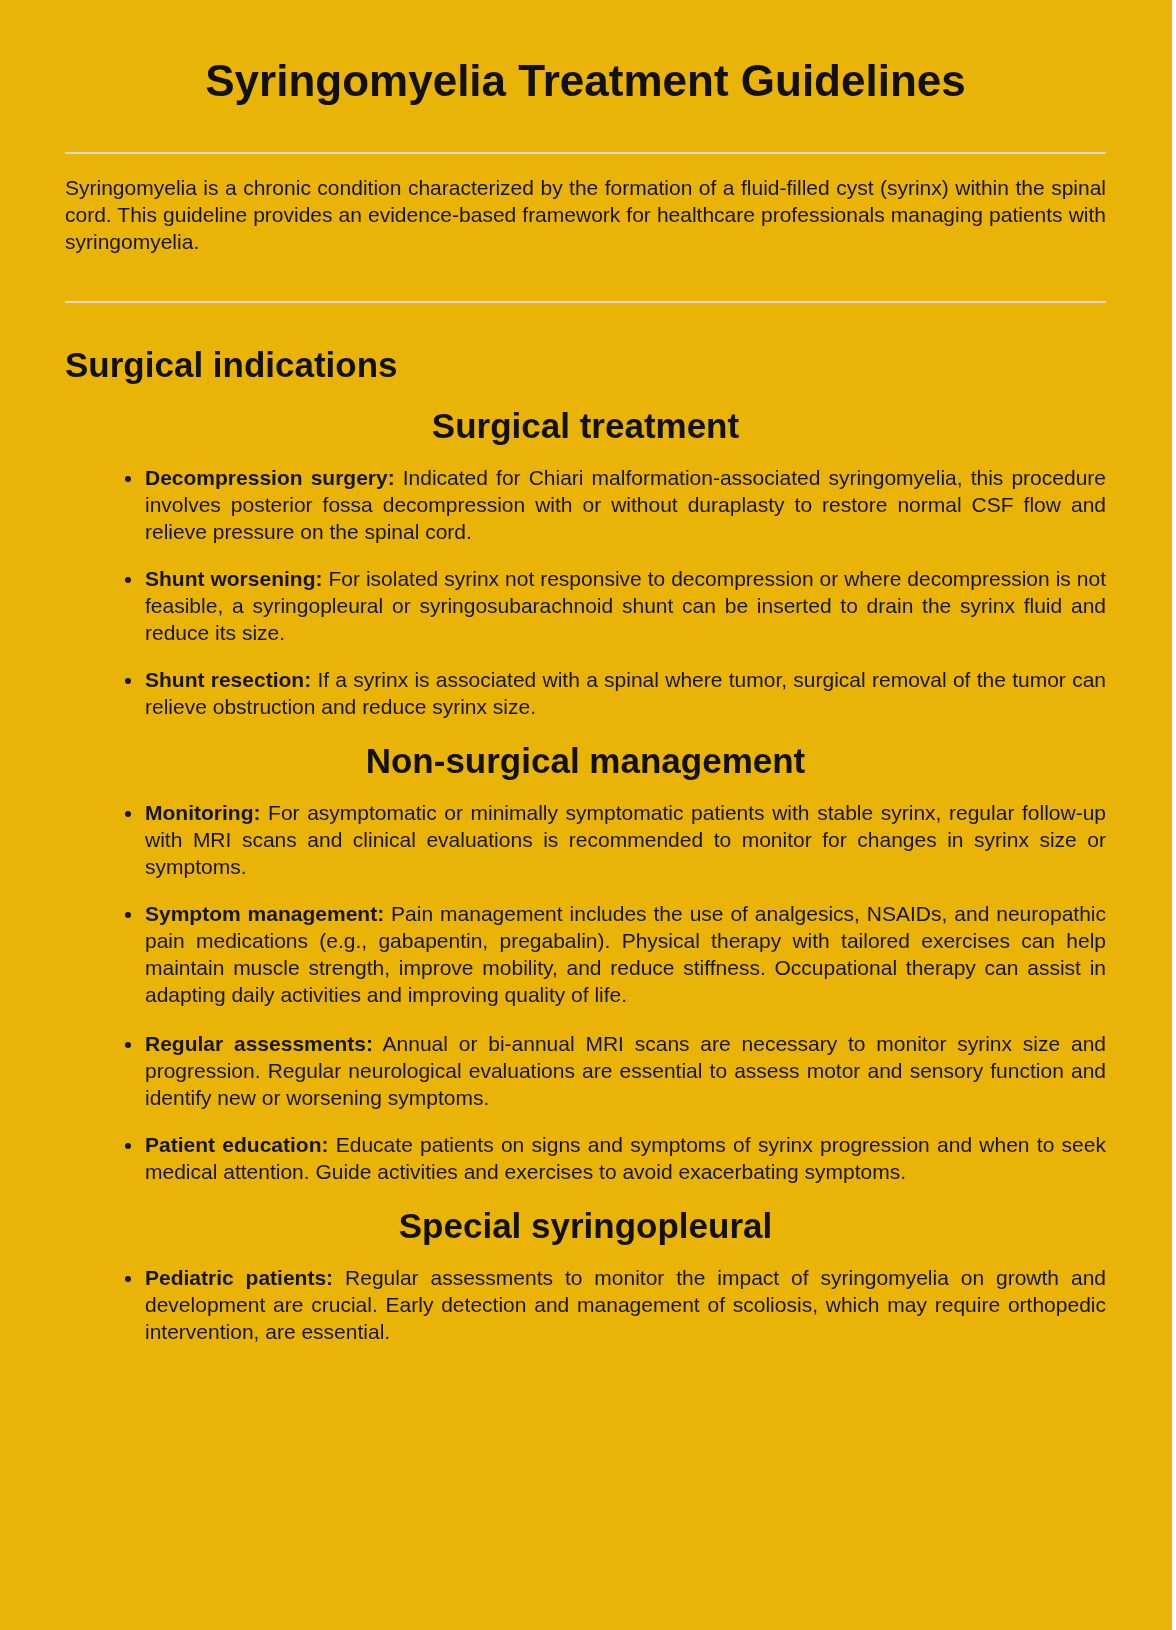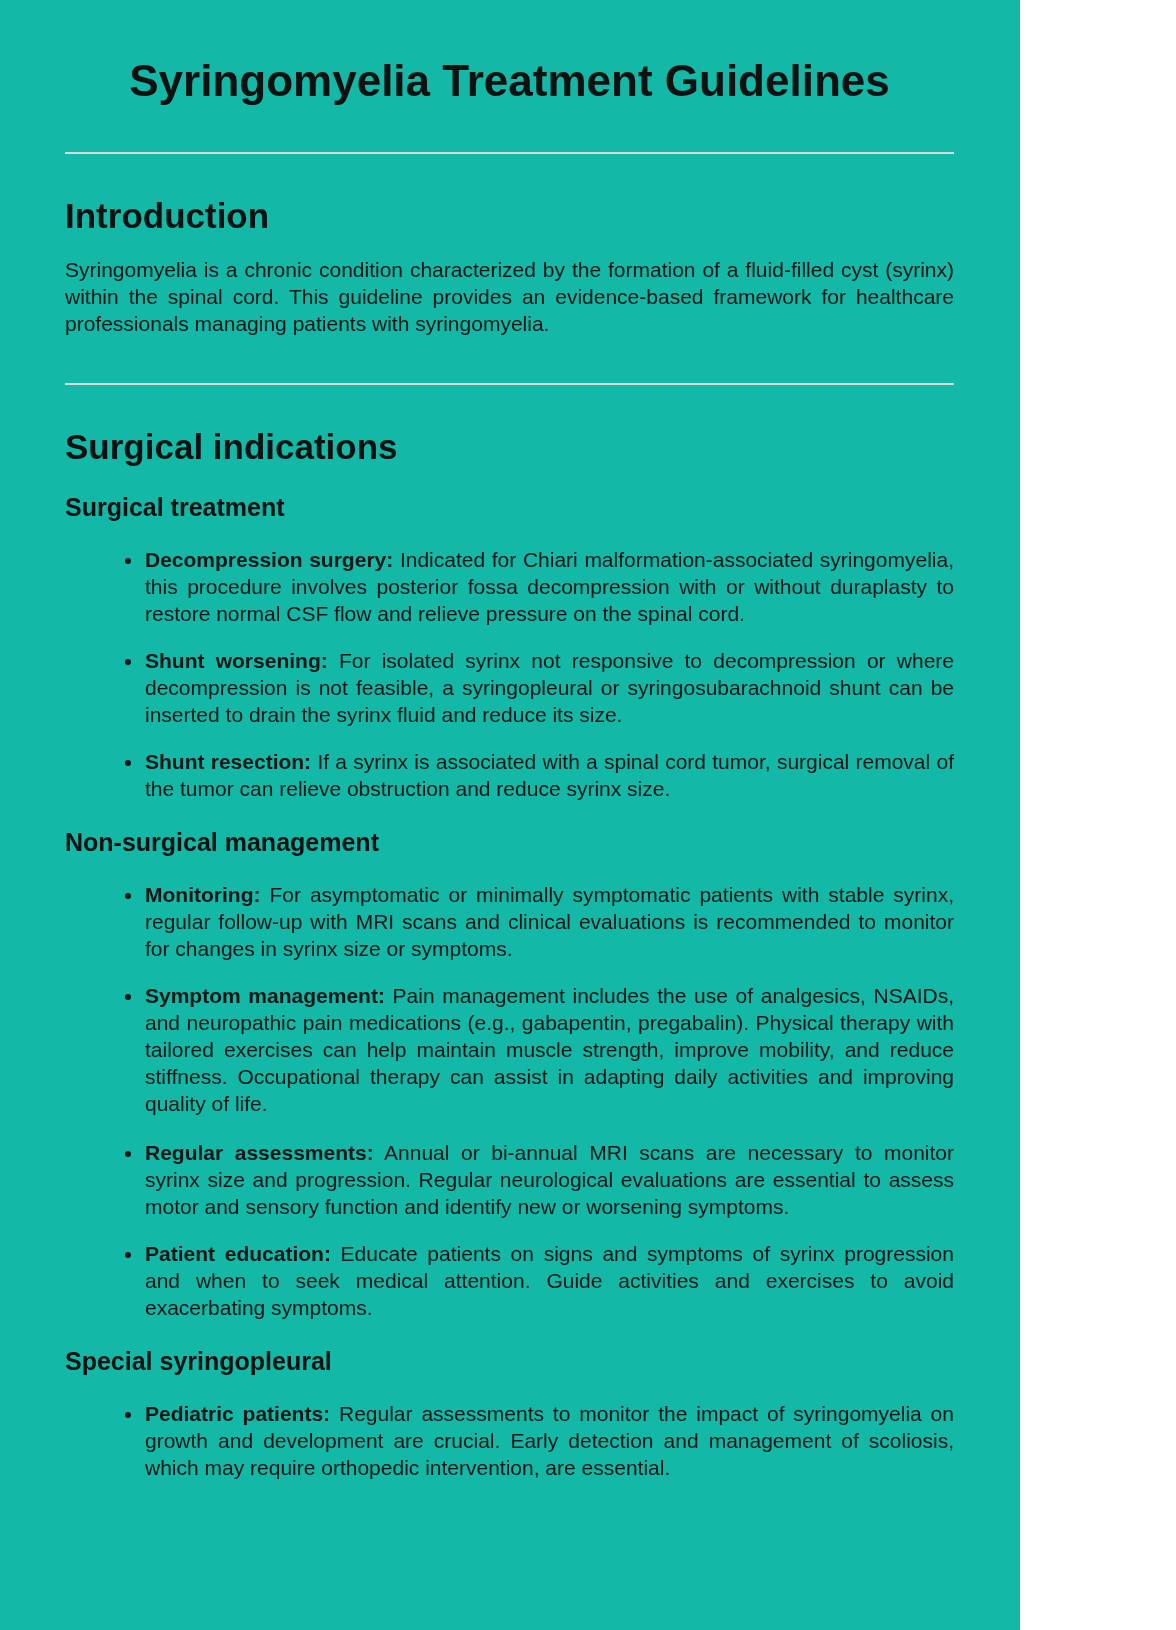--- a/index.html
+++ b/index.html
@@ -4,23 +4,23 @@
 <style>
   html, body { margin: 0; padding: 0; background: #ffffff; }
   body {
     width: 1176px;
     height: 1630px;
     overflow: hidden;
     font-family: "Liberation Sans", sans-serif;
     color: #161616;
   }
   .page {
-    width: 1020px;
+    width: 1172px;
     height: 1630px;
-    background: #14b8a6;
+    background: #eab308;
     padding: 56px 66px 0 65px;
     box-sizing: border-box;
   }
   .doc-title {
     font-size: 44px;
     line-height: 50px;
     font-weight: bold;
     text-align: center;
     margin: 0;
     color: #111111;
@@ -31,25 +31,26 @@
     margin: 46px 0 0 0;
   }
   h2.section-heading {
     font-size: 35px;
     line-height: 40px;
     font-weight: bold;
     margin: 42px 0 0 0;
     color: #111111;
   }
   h3.sub-heading {
-    font-size: 25px;
+    font-size: 35px;
     line-height: 33px;
     font-weight: bold;
     margin: 24px 0 0 0;
     color: #111111;
+    text-align: center;
   }
   p.body-text {
     font-size: 21px;
     line-height: 27px;
     text-align: justify;
     margin: 20px 0 0 0;
   }
   ul.bullet-list {
     margin: 22px 0 0 0;
     padding: 0 0 0 35px;
@@ -67,40 +68,39 @@
 </style>
 </head>
 <body>
 
 <div class="page">
 
   <h1 class="doc-title">Syringomyelia Treatment Guidelines</h1>
 
   <hr class="rule">
 
-  <h2 class="section-heading">Introduction</h2>
   <p class="body-text">Syringomyelia is a chronic condition characterized by the formation of a fluid-filled cyst (syrinx) within the spinal cord. This guideline provides an evidence-based framework for healthcare professionals managing patients with syringomyelia.</p>
 
   <hr class="rule">
 
   <h2 class="section-heading">Surgical indications</h2>
 
   <h3 class="sub-heading">Surgical treatment</h3>
   <ul class="bullet-list">
     <li>
       <span class="li-label">Decompression surgery:</span>
       <span>Indicated for Chiari malformation-associated syringomyelia, this procedure involves posterior fossa decompression with or without duraplasty to restore normal CSF flow and relieve pressure on the spinal cord.</span>
     </li>
     <li>
       <span class="li-label">Shunt worsening:</span>
       <span>For isolated syrinx not responsive to decompression or where decompression is not feasible, a syringopleural or syringosubarachnoid shunt can be inserted to drain the syrinx fluid and reduce its size.</span>
     </li>
     <li>
       <span class="li-label">Shunt resection:</span>
-      <span>If a syrinx is associated with a spinal cord tumor, surgical removal of the tumor can relieve obstruction and reduce syrinx size.</span>
+      <span>If a syrinx is associated with a spinal where tumor, surgical removal of the tumor can relieve obstruction and reduce syrinx size.</span>
     </li>
   </ul>
 
   <h3 class="sub-heading">Non-surgical management</h3>
   <ul class="bullet-list">
     <li>
       <span class="li-label">Monitoring:</span>
       <span>For asymptomatic or minimally symptomatic patients with stable syrinx, regular follow-up with MRI scans and clinical evaluations is recommended to monitor for changes in syrinx size or symptoms.</span>
     </li>
     <li>

